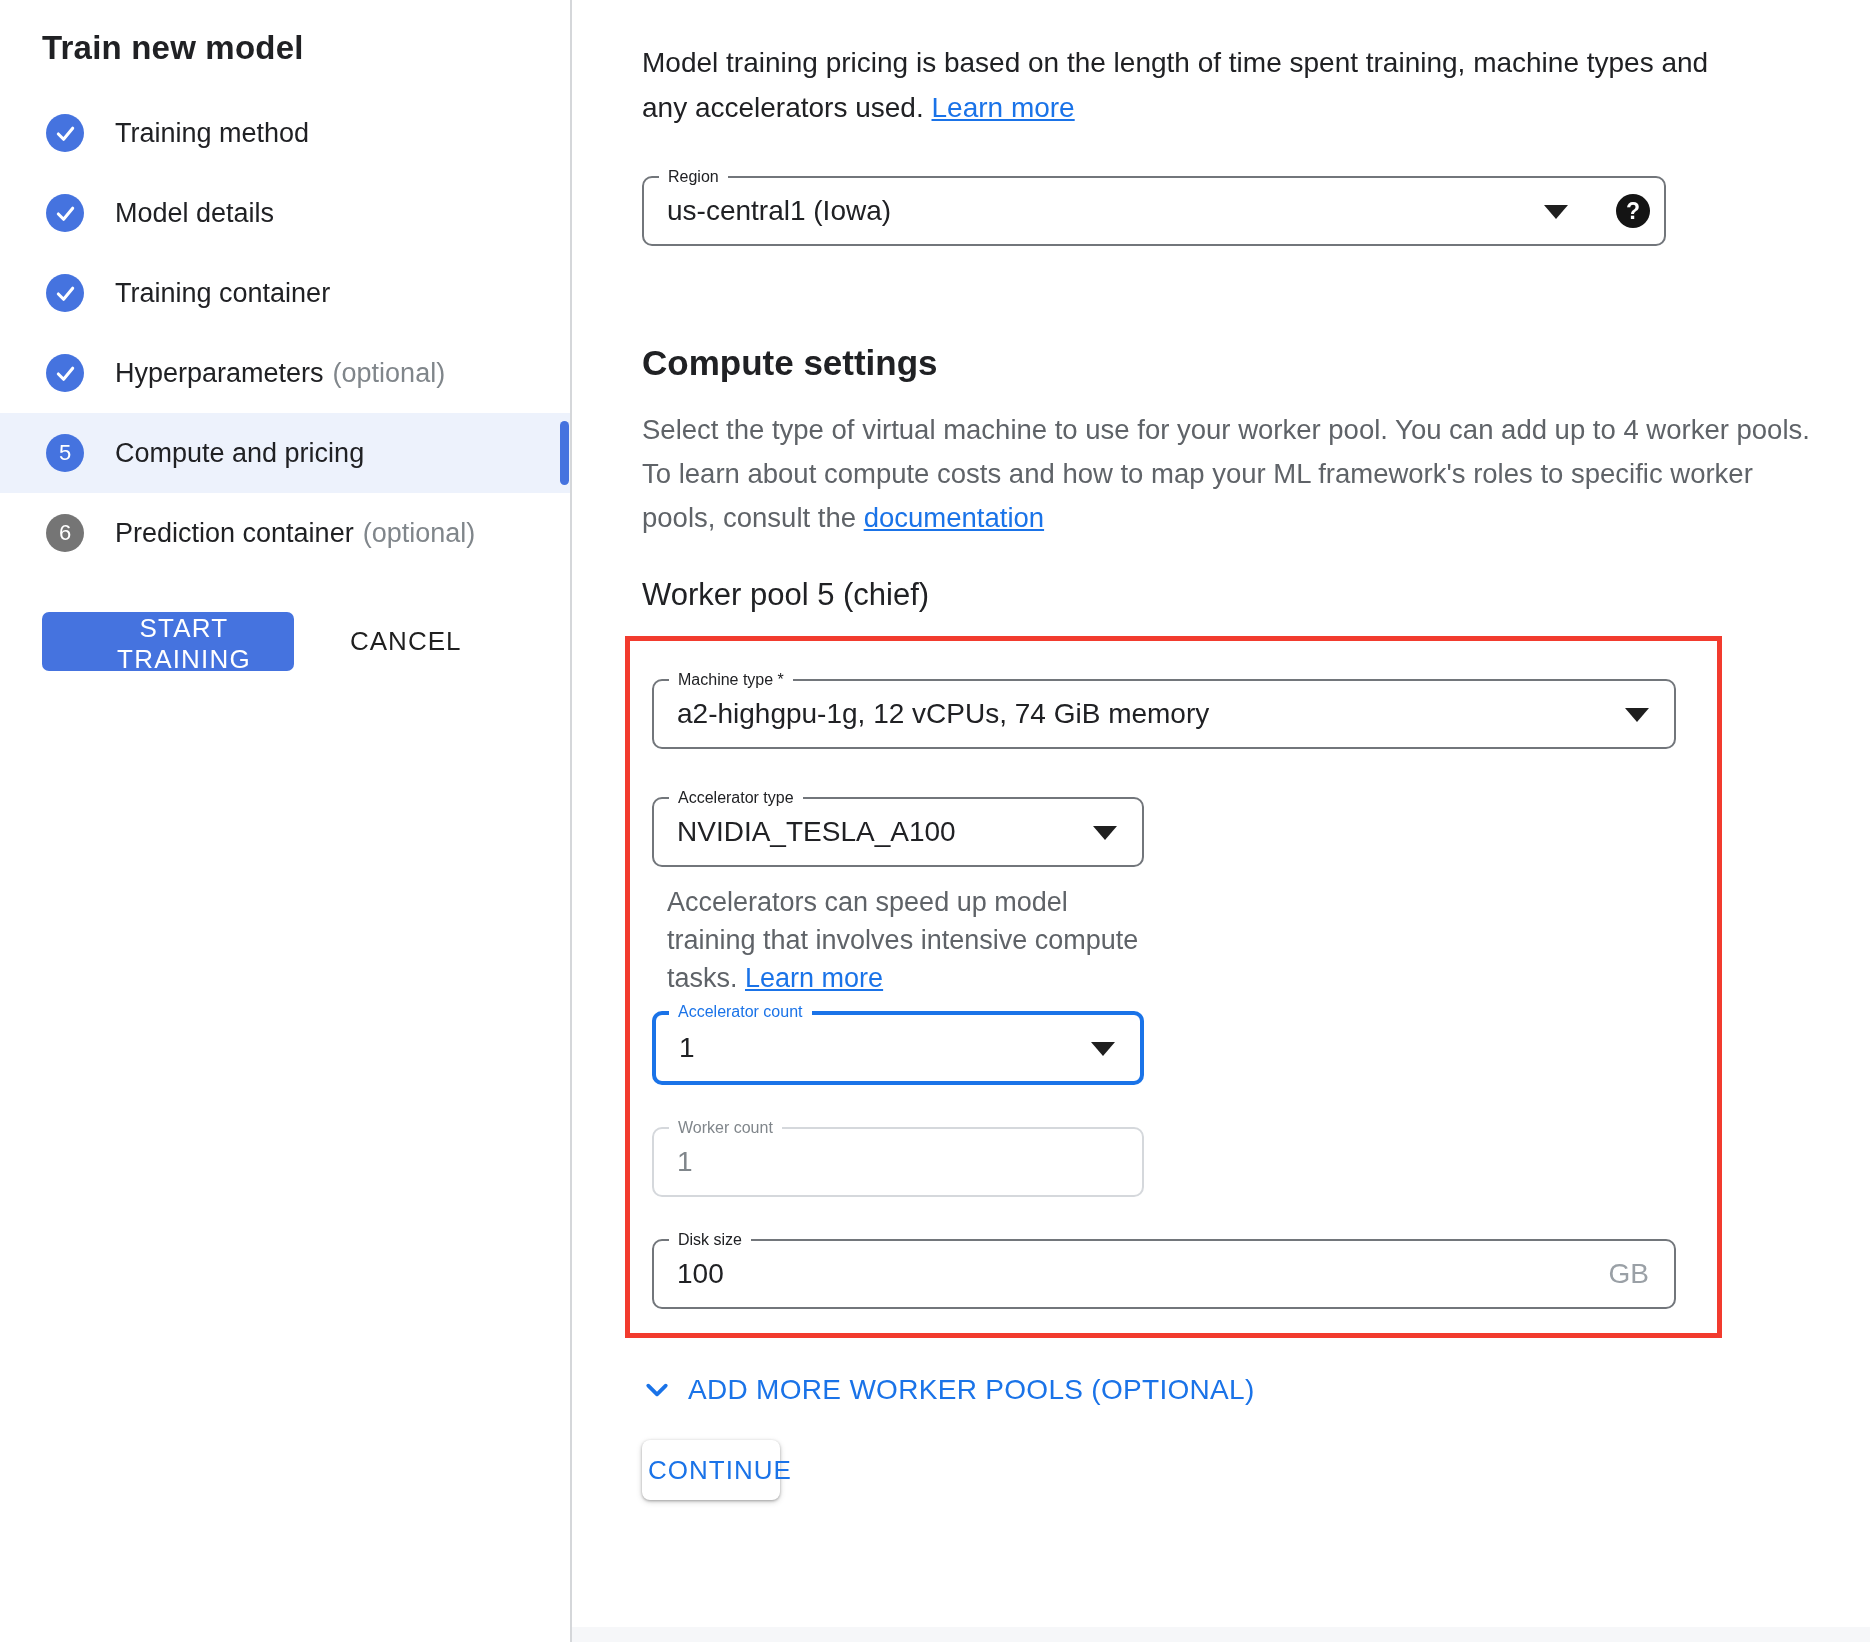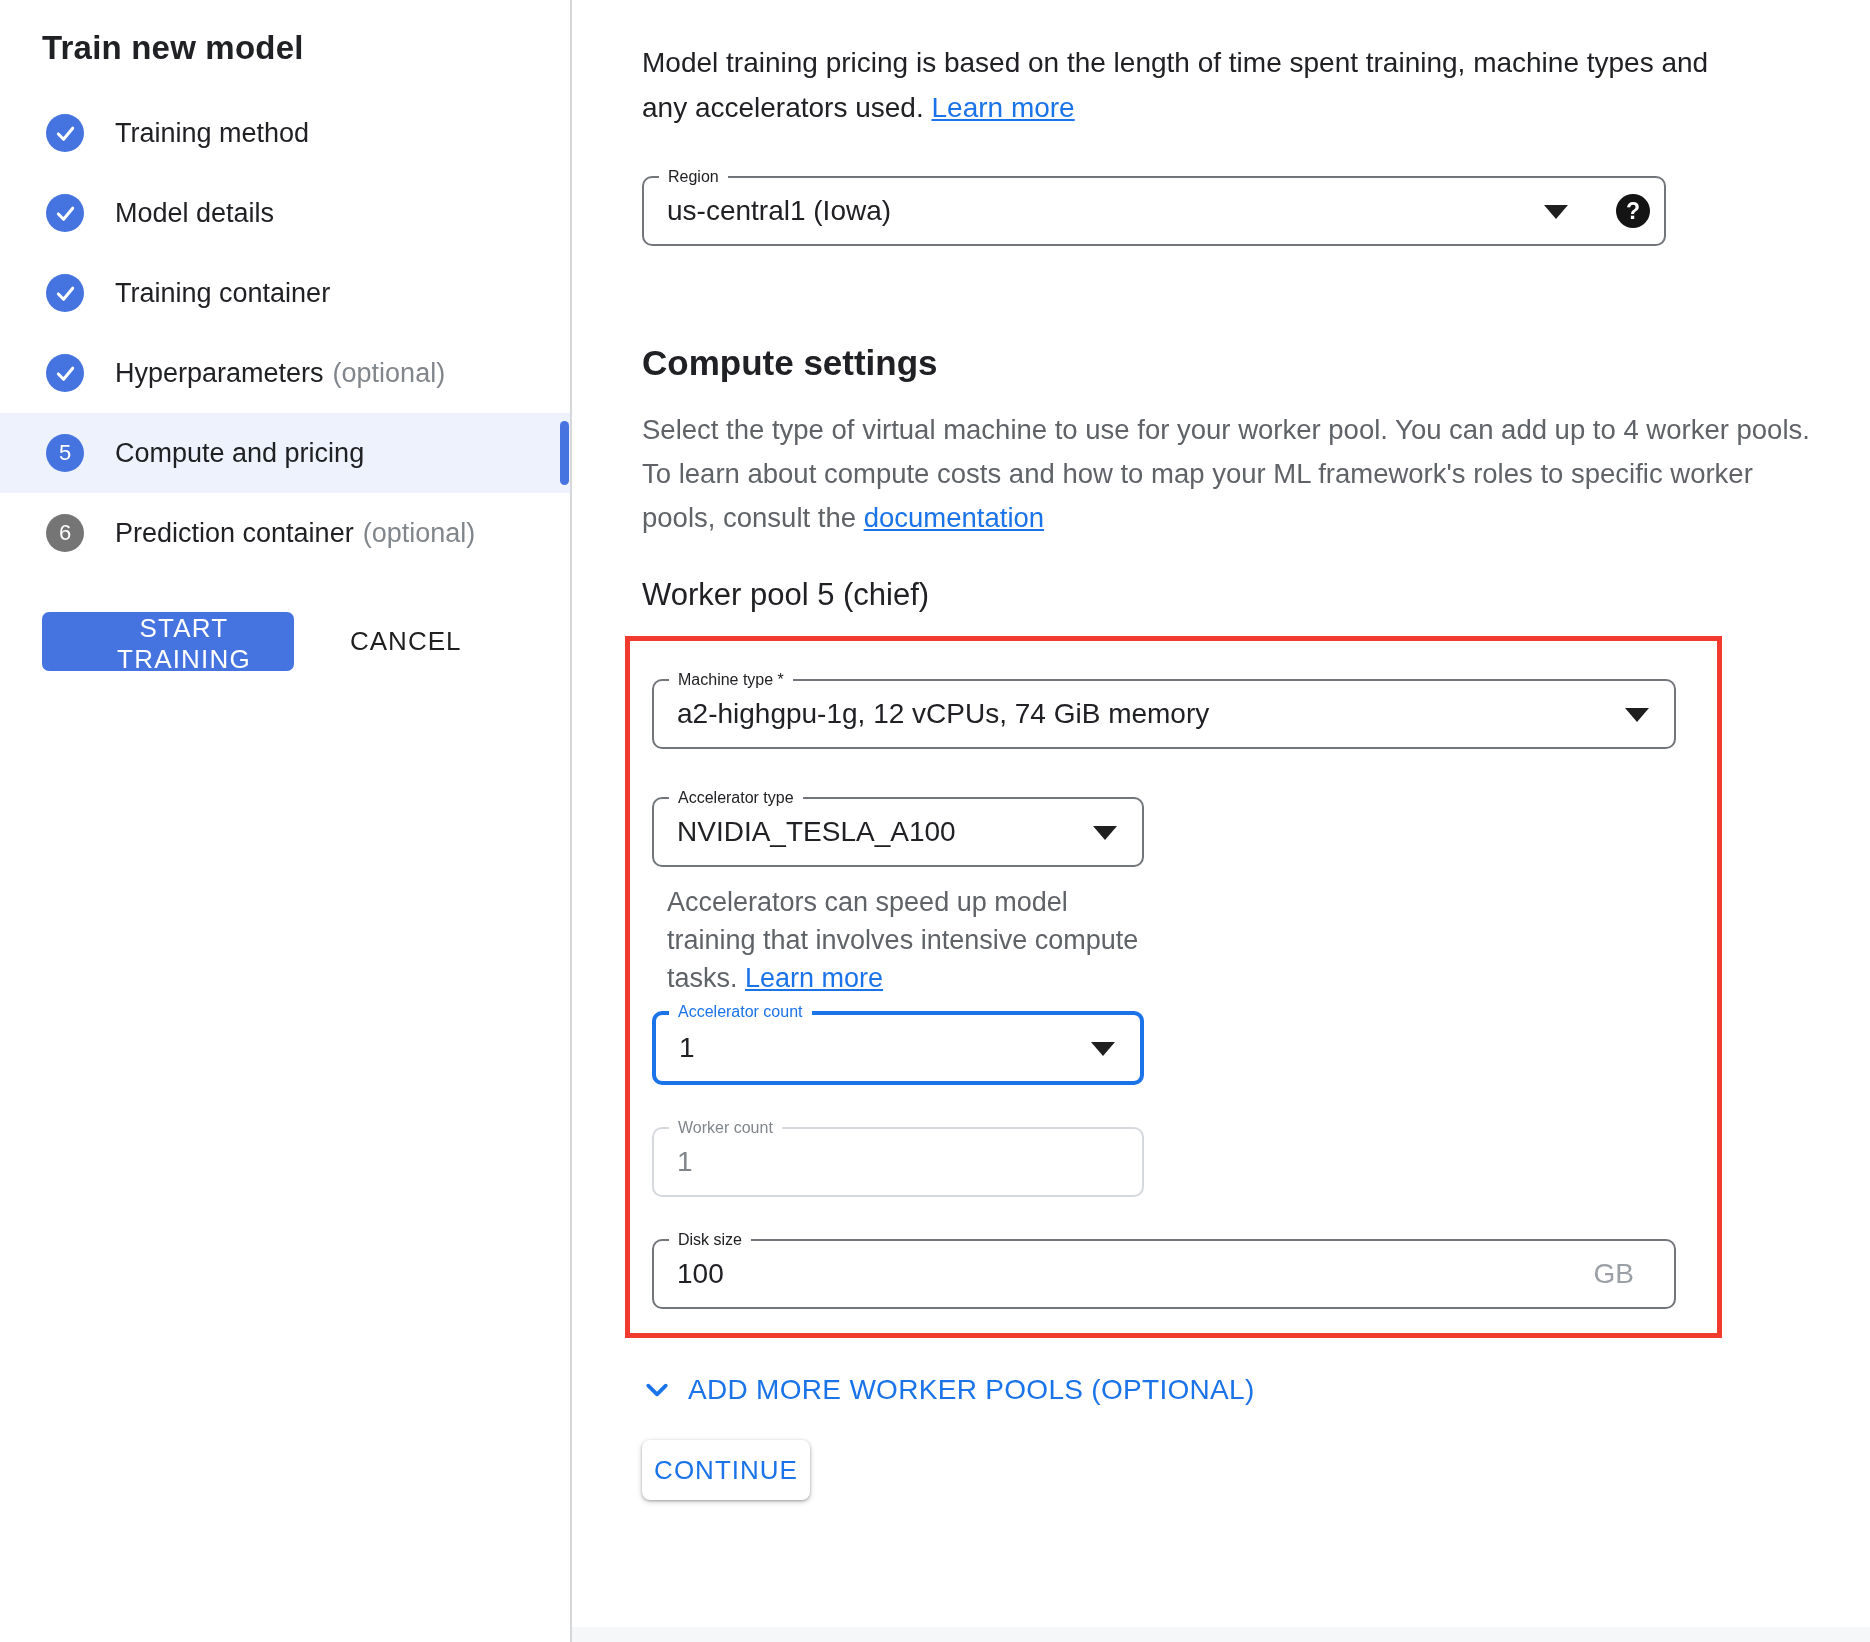--- a/index.html
+++ b/index.html
@@ -55,26 +55,26 @@
   .helper{margin:16px 0 0 15px;font-size:27px;line-height:38px;color:#5f6368;white-space:pre-line;max-width:560px;}
   .gap-count{margin-top:14px;}
   .ofield.focused{border:4px solid #1a73e8;height:74px;}
   .ofield.focused .flabel{color:#1a73e8;top:-16px;left:13px;}
   .gap-worker{margin-top:42px;}
   .ofield.disabled{border-color:#d5d8dc;cursor:default;}
   .ofield.disabled .flabel{color:#80868b;font-weight:400;}
   .ofield.disabled .fvalue{color:#80868b;}
   .gap-disktype{margin-top:46px;}
   .gap-disksize{margin-top:42px;}
-  .funit{position:absolute;right:40px;top:50%;transform:translateY(-50%);font-size:28px;color:#9aa0a6;}
+  .funit{position:absolute;right:25px;top:50%;transform:translateY(-50%);font-size:28px;color:#9aa0a6;}
 
   .add-more{margin-top:36px;display:flex;align-items:center;color:#1a73e8;font-size:28px;font-weight:500;
             letter-spacing:.3px;cursor:pointer;width:max-content;}
   .add-more svg{margin-right:16px;display:block;}
-  .btn-continue{margin-top:34px;width:168px;height:60px;background:#fff;border:none;border-radius:8px;
+  .btn-continue{margin-top:34px;width:138px;height:60px;background:#fff;border:none;border-radius:8px;
             color:#1a73e8;font-family:inherit;font-size:26px;font-weight:500;letter-spacing:1px;cursor:pointer;
             box-shadow:0 1px 3px rgba(0,0,0,.3),0 2px 6px rgba(0,0,0,.15);}
   .bottom-strip{position:absolute;left:572px;right:0;bottom:0;height:15px;background:#f6f7f9;}
 </style>
 </head>
 <body>
 
 <div class="app">
 
   <aside class="sidebar">

